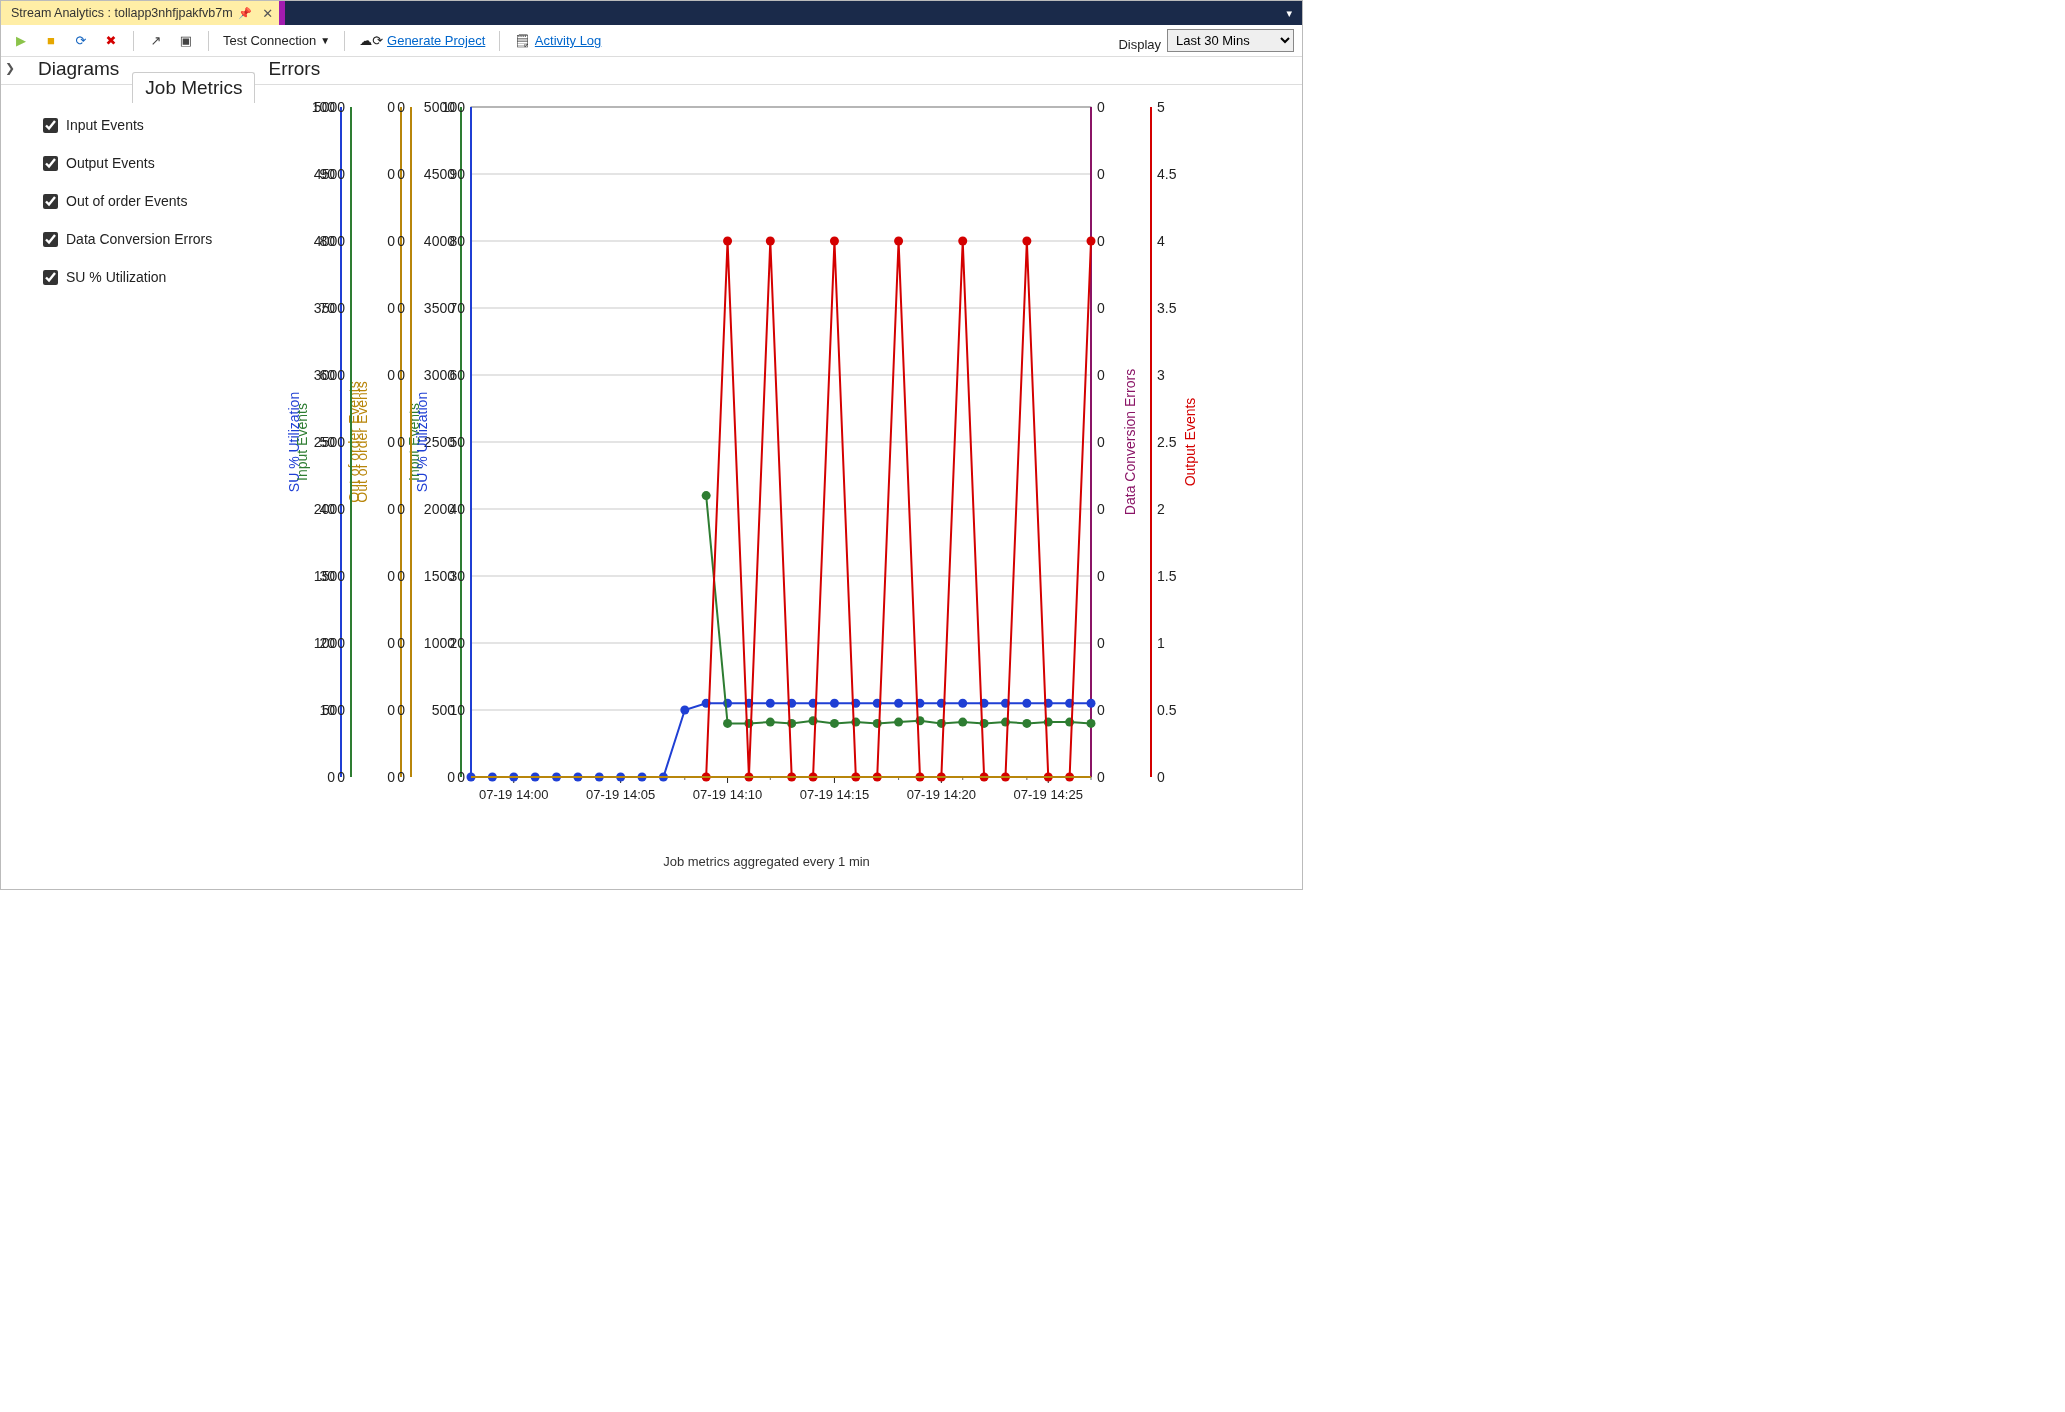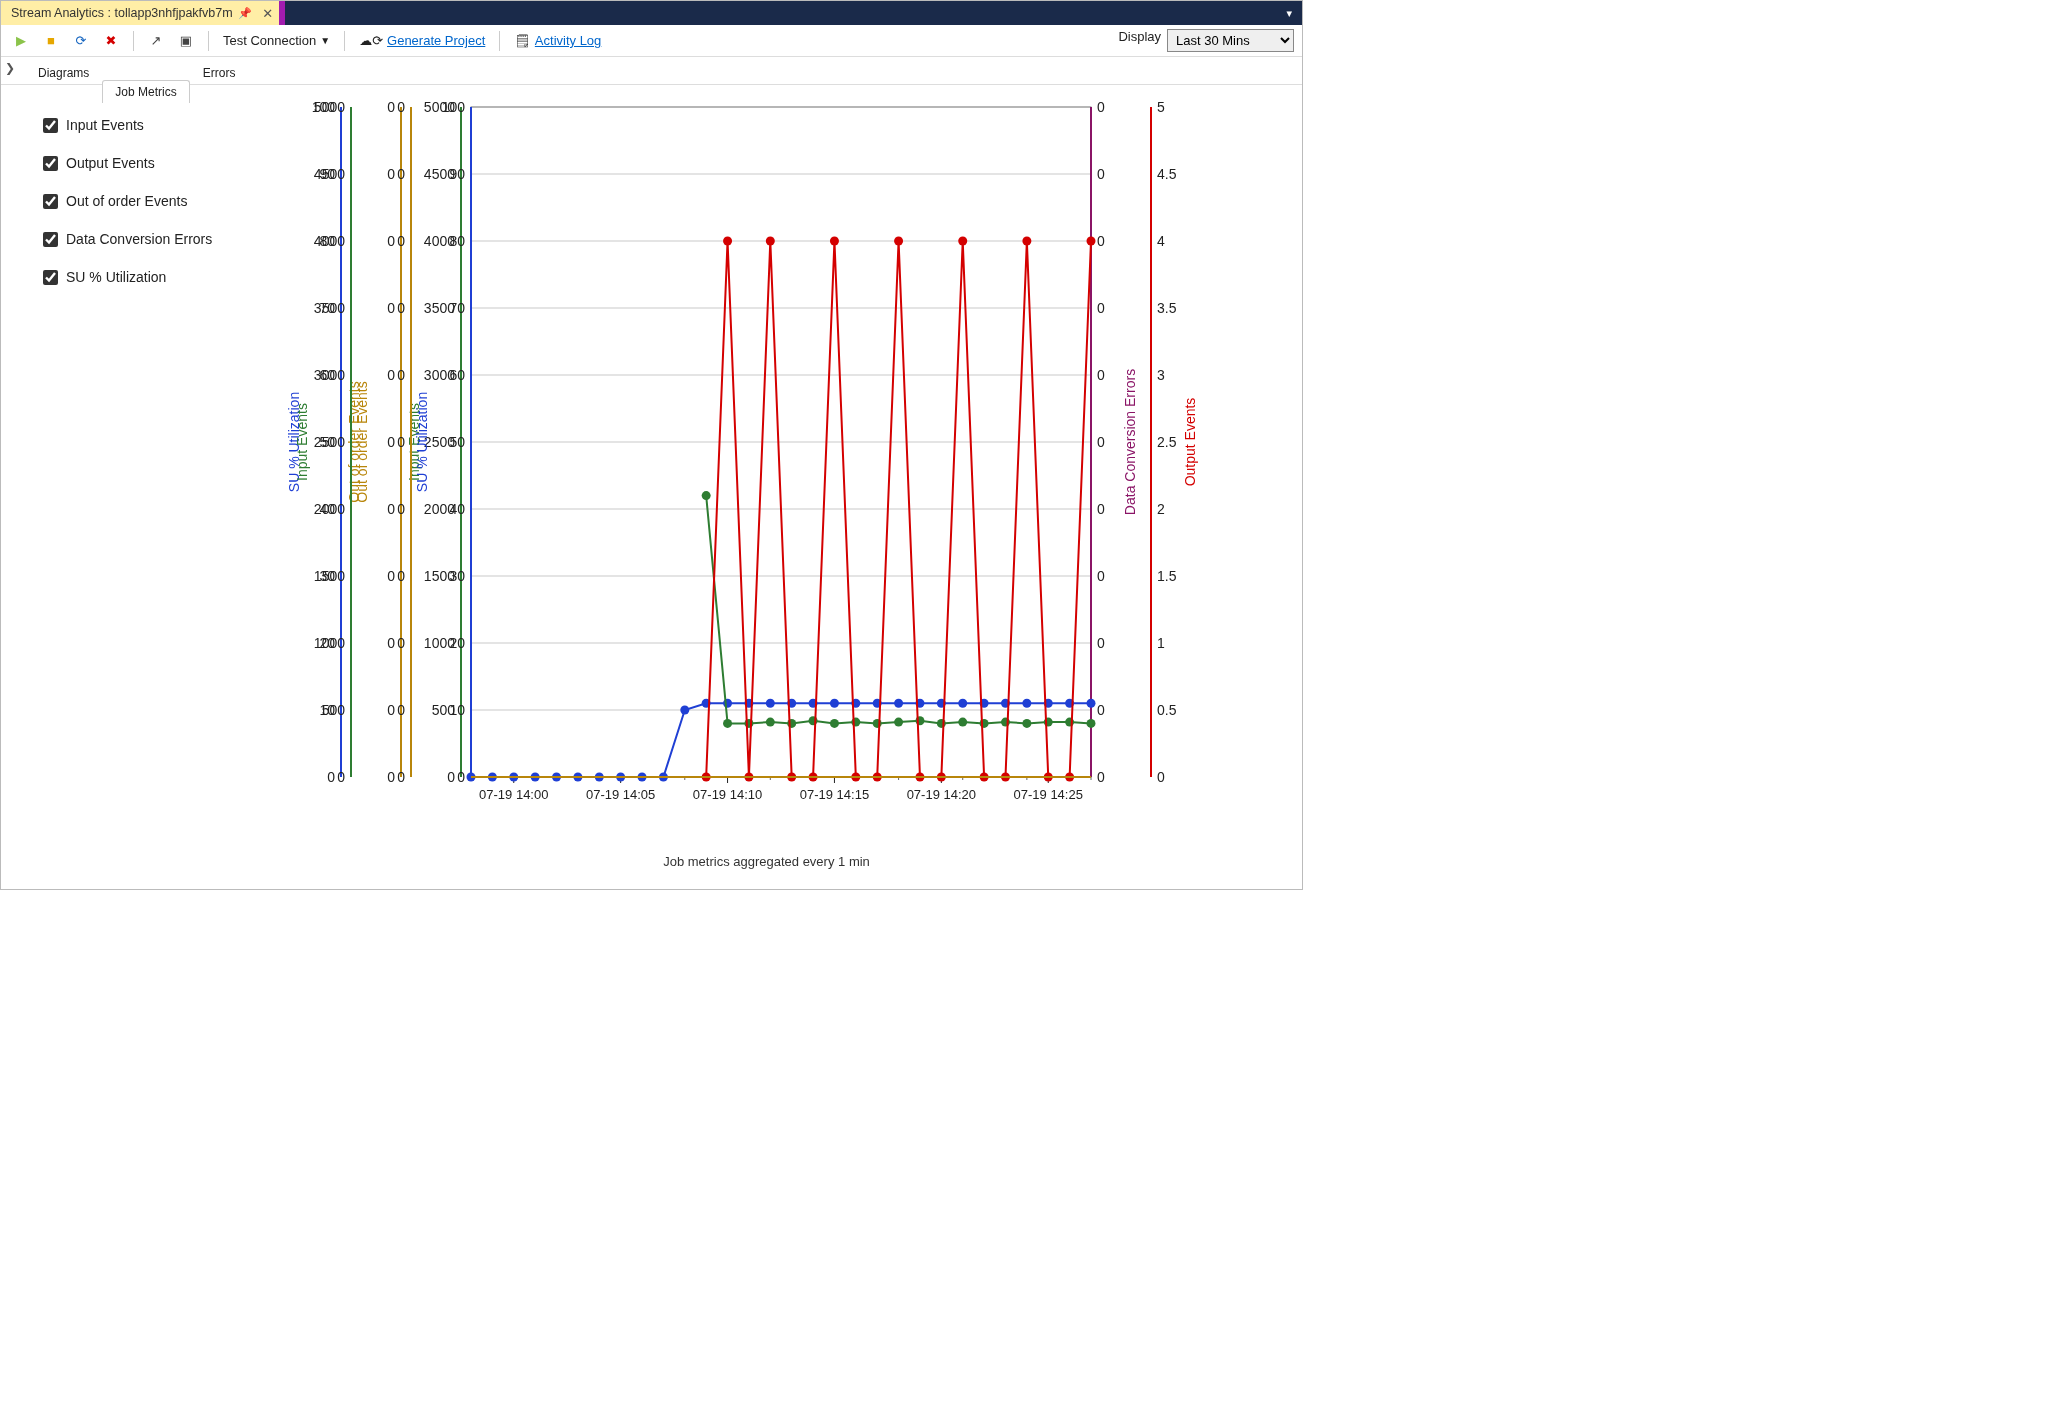--- a/index.html
+++ b/index.html
@@ -9,25 +9,25 @@
 .tab-ide { background:#ffeea6; color:#333; padding:2px 6px 2px 10px; display:flex; align-items:center; gap:6px; font-size:12.5px; border-right:6px solid #a21caf;}
 .tab-ide .pin { color:#555; font-size:11px; }
 .tab-ide .close { color:#555; font-size:13px; padding-left:4px;}
 .titlebar .spacer { flex:1; }
 .titlebar .drop { color:#fff; padding:0 10px; display:flex; align-items:center; font-size:11px;}
 .toolbar { display:flex; align-items:center; height:32px; border-bottom:1px solid #ddd; padding:0 8px; gap:6px; font-size:13px; }
 .tbtn { width:24px; height:24px; display:flex; align-items:center; justify-content:center; color:#444; }
 .sep { width:1px; height:20px; background:#ccc; margin:0 4px;}
 .link { color:#0066cc; text-decoration:underline; cursor:pointer;}
 .dropdown { display:flex; align-items:center; gap:4px; padding:0 4px;}
-.displaybox { margin-left:auto; display:flex; align-items:flex-start; gap:6px;}
+.displaybox { margin-left:auto; display:flex; align-items:flex-end; gap:6px;}
 .displaybox select { font-size:13px; padding:2px 4px; width:127px; border:1px solid #888;}
 .tabrow { display:flex; align-items:flex-end; border-bottom:1px solid #ddd; padding-left:24px; position:relative; height:28px;}
 .tabrow .exp { position:absolute; left:4px; top:4px; color:#555; font-size:12px;}
-.ptab { padding:4px 12px; border:1px solid transparent; border-bottom:none; font-size:12px; cursor:pointer;}
+.ptab { padding:4px 12px; border:1px solid transparent; border-bottom:none; font-size:19px; cursor:pointer;}
 .ptab.sel { border-color:#ccc; background:#fff; border-radius:3px 3px 0 0; position:relative; top:19px;}
 .body { display:flex; padding:12px 10px 20px 10px; }
 .legend { width:230px; padding:20px 0 0 32px;}
 .legend label { display:flex; align-items:center; gap:8px; font-size:14px; margin-bottom:22px;}
 .legend input { width:15px; height:15px; accent-color:#333;}
 .chartwrap { flex:1; }
 .caption { text-align:center; font-size:13px; color:#333; padding-top:14px;}
 svg text { font-family:"Segoe UI",Arial,sans-serif; }
 .ylabel { font-size:14px; }
 .tick { font-size:14px; fill:#222; }

